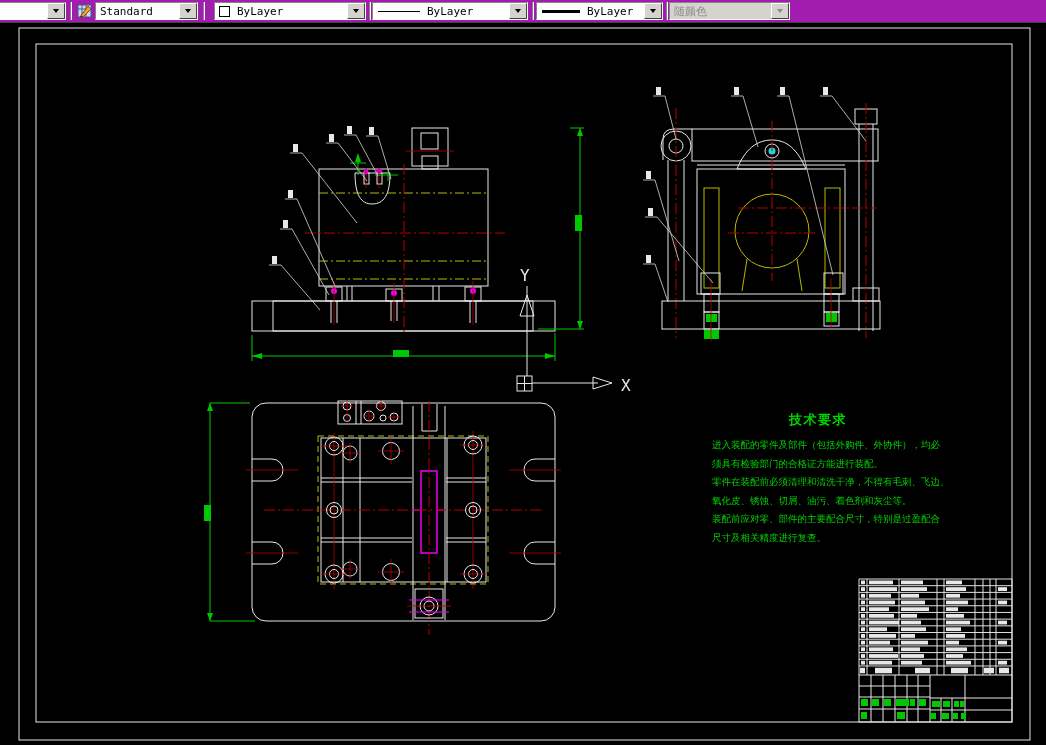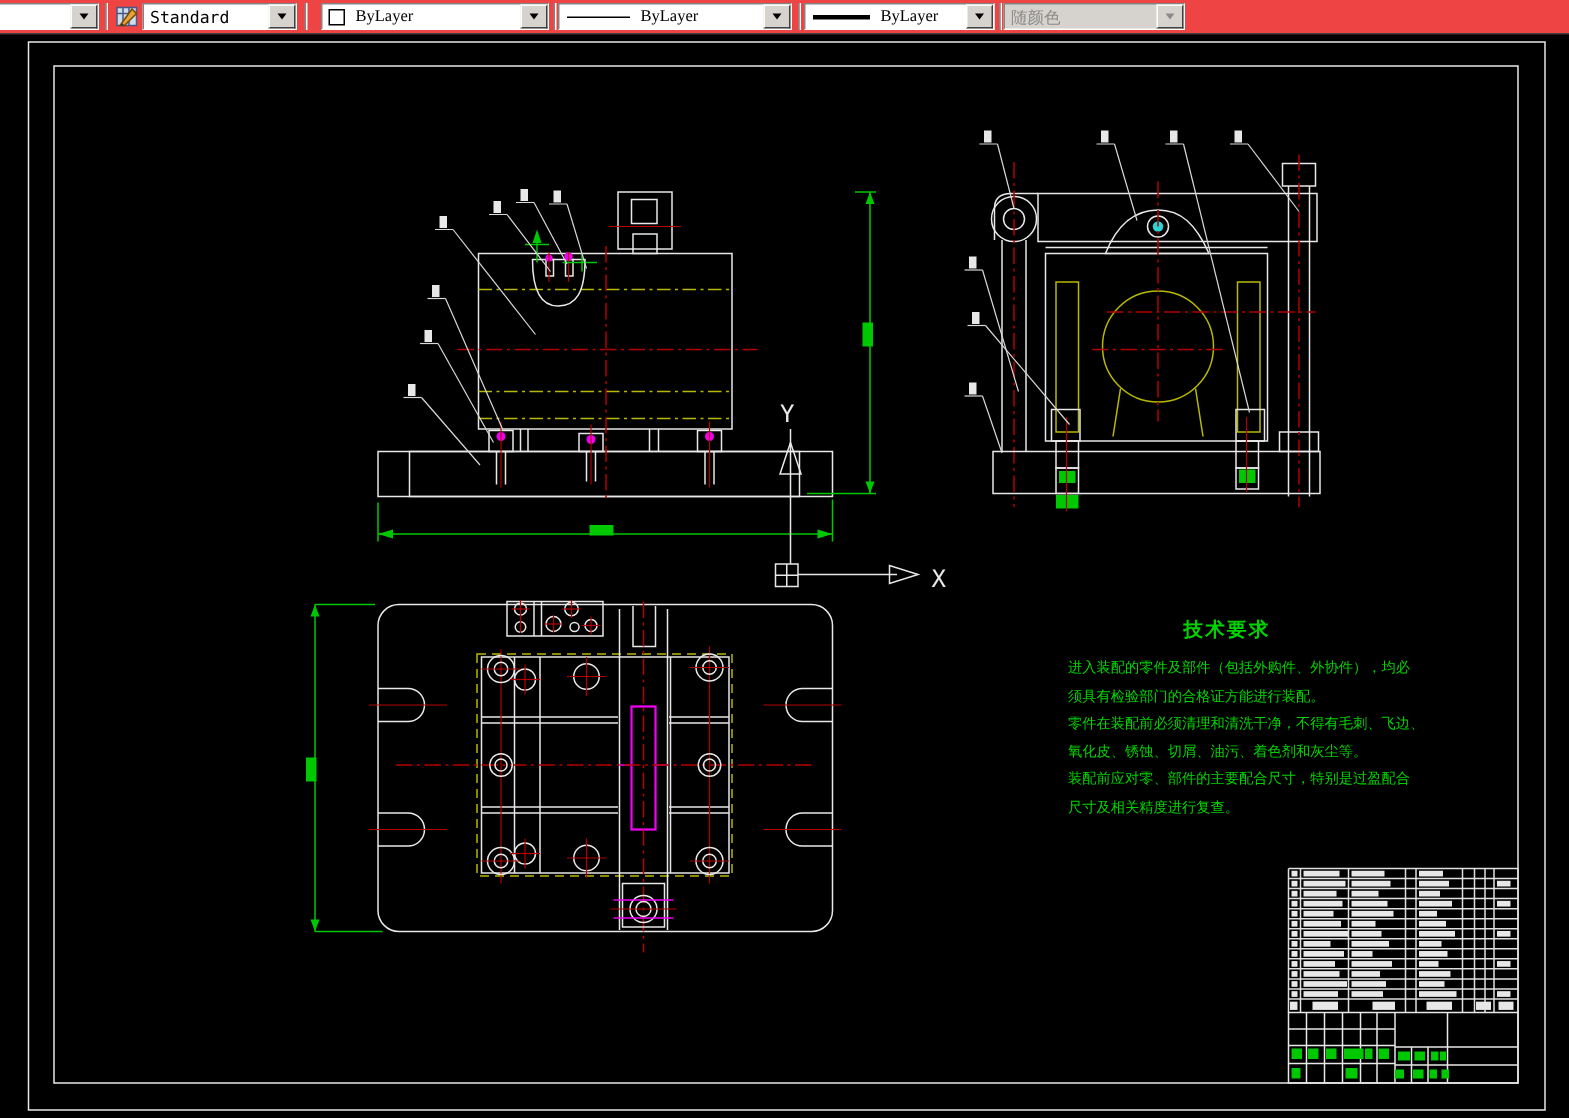--- a/index.html
+++ b/index.html
@@ -1,30 +1,30 @@
 <!DOCTYPE html>
 <html><head>
 <meta charset="utf-8">
 <style>
   html,body{margin:0;padding:0;background:#000;}
   body{width:1046px;height:745px;overflow:hidden;font-family:"Liberation Sans",sans-serif;}
   .screen{position:relative;width:1046px;height:745px;}
-  .toolbar{position:absolute;top:0;left:0;width:1046px;height:23px;background:#ef4444;border-bottom:1px solid #404040;box-sizing:border-box;}
+  .toolbar{position:absolute;top:0;left:0;width:1046px;height:23px;background:#a21caf;border-bottom:1px solid #404040;box-sizing:border-box;}
   .combo{position:absolute;top:2px;height:18px;background:#fff;border:1px solid;border-color:#848484 #fff #fff #848484;box-sizing:border-box;display:flex;align-items:center;font:11px "DejaVu Sans Mono",monospace;color:#000;}
   .combo .val{flex:1;padding-left:4px;white-space:nowrap;overflow:hidden;}
   .combo .arrowbtn{width:16px;height:14px;background:#d6d3ce;border:1px solid;border-color:#fff #404040 #404040 #fff;display:flex;align-items:center;justify-content:center;flex:0 0 auto;}
   .tri{width:0;height:0;border-left:3.5px solid transparent;border-right:3.5px solid transparent;border-top:4px solid #000;}
   .combo.disabled{background:#d6d3ce;color:#8b8b8b;justify-content:flex-end;}
   .combo.disabled .tri{border-top-color:#8b8b8b;}
   .sep{position:absolute;top:2px;height:18px;width:0;border-left:1px solid #848484;border-right:1px solid #fff;}
   .toolbtn{position:absolute;top:1px;width:24px;height:20px;display:flex;align-items:center;justify-content:center;}
   .swatch{width:9px;height:9px;border:1px solid #000;background:#fff;margin-left:4px;flex:0 0 auto;}
   .lt-line{width:42px;height:1px;background:#000;margin-left:5px;flex:0 0 auto;}
   .lw-line{width:38px;height:3px;background:#000;margin-left:5px;flex:0 0 auto;}
-  .combo .val.after-glyph{padding-left:7px;font-family:Liberation Serif, serif;}
+  .combo .val.after-glyph{padding-left:7px;}
   .canvas{position:absolute;top:23px;left:0;width:1046px;height:722px;background:#000;}
   svg .wline{stroke:#e8e8e8;stroke-width:1;fill:none;}
   svg .wthin{stroke:#d8d8d8;stroke-width:0.8;fill:none;}
   svg .yline{stroke:#b8b800;stroke-width:1;fill:none;stroke-dasharray:9,3,2,3;}
   svg .ydash{stroke:#b8b800;stroke-width:1;fill:none;stroke-dasharray:6,4;}
   svg .rline{stroke:#b40000;stroke-width:1;fill:none;stroke-dasharray:11,3,2,3;}
   svg .rthin{stroke:#b40000;stroke-width:0.8;fill:none;}
   svg .gline{stroke:#00c800;stroke-width:1;fill:none;}
   svg text{font-family:"Liberation Sans",sans-serif;}
   .tech-title{fill:#00d400;font-size:13px;font-weight:bold;letter-spacing:1.5px;}

